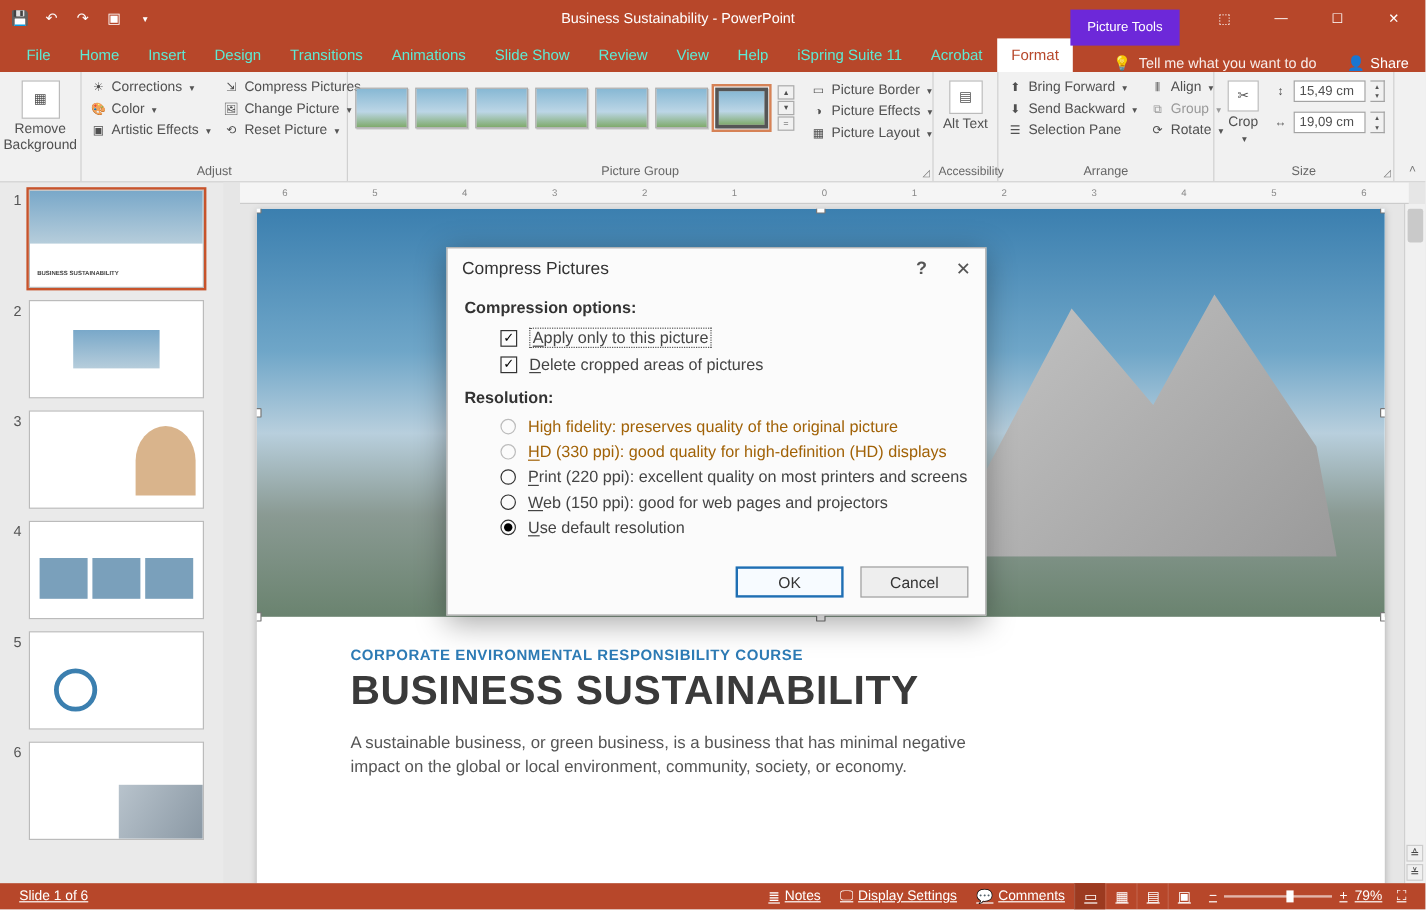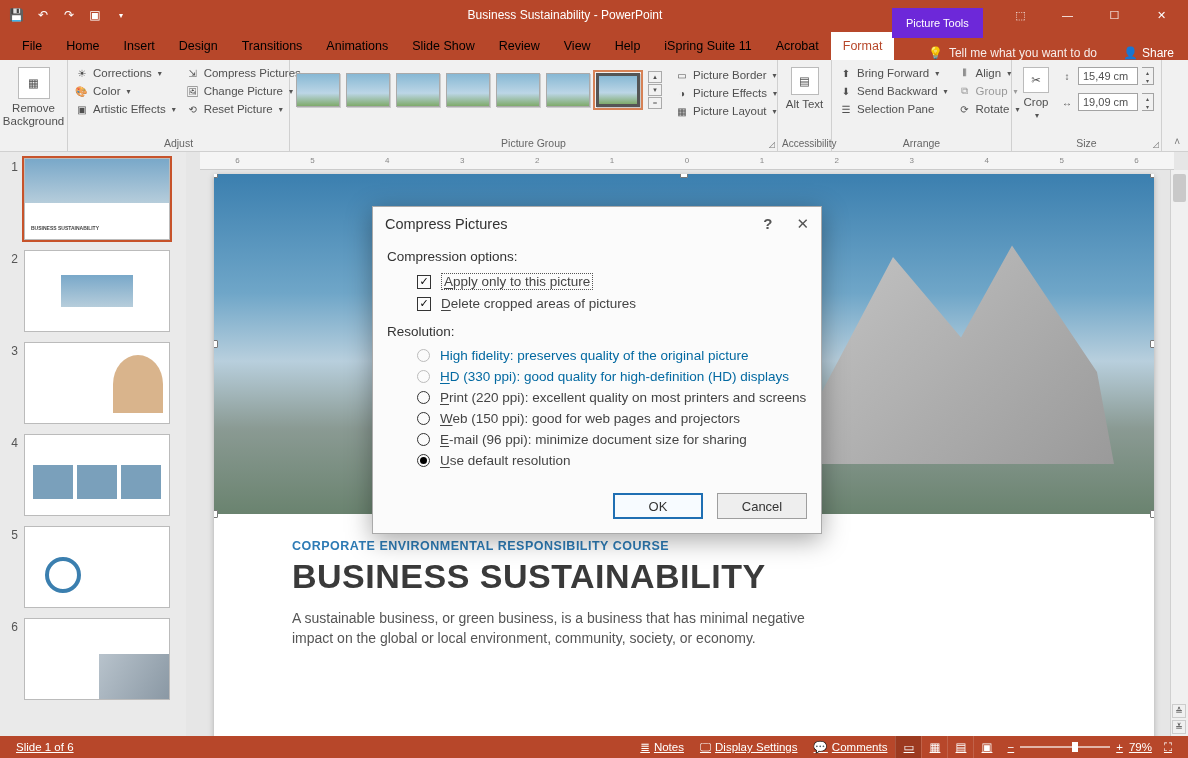--- a/index.html
+++ b/index.html
@@ -9,21 +9,21 @@
   .titlebar { background: #b7472a; height: 30px; display: flex; align-items: center; color: #fff; }
   .titlebar-left { display: flex; align-items: center; gap: 4px; padding-left: 6px; }
   .qat-btn { width: 22px; height: 22px; display: flex; align-items: center; justify-content: center; color: #fff; font-size: 12px; }
   .titlebar-center { flex: 1; text-align: center; font-size: 12px; position: relative; display:flex; align-items:center; justify-content:center; gap:40px; }
   .titlebar-context { background:#6d28d9; padding:0 14px; height:30px; display:flex; align-items:center; font-size:11px; position:absolute; left:760px; top:0;}
   .titlebar-right { display: flex; align-items: center; gap: 2px; padding-right: 4px; }
   .win-btn { width: 45px; height: 30px; display: flex; align-items: center; justify-content: center; color: #fff; font-size: 11px; }
 
   
   .tabstrip { background: #b7472a; height: 30px; display: flex; align-items: flex-end; color: #fff; padding-left: 10px; gap: 0;}
-  .tab { padding: 0 12px; height: 28px; display: flex; align-items: center; font-size: 12.5px; color: #000000; }
+  .tab { padding: 0 12px; height: 28px; display: flex; align-items: center; font-size: 12.5px; color: #5eead4; }
   .tab.active { background: #fff; color: #b7472a; }
   .tabstrip .spacer { flex:1; }
   .tell-me { display:flex; align-items:center; gap:6px; opacity:0.9; padding:0 12px; font-size:12px;}
   .share { display:flex; align-items:center; gap:4px; padding:0 14px; font-size:12px;}
 
   
   .ribbon { background: #f1f1f1; height: 92px; border-bottom:1px solid #d0d0d0; display: flex; align-items: stretch; font-size: 11.5px; color:#505050; position:relative;}
   .ribbon-group { border-right: 1px solid #d0d0d0; display: flex; flex-direction: column; justify-content: space-between; padding: 3px 4px 0 4px; }
   .group-label { text-align: center; font-size: 10.5px; color: #666; padding: 2px 0; }
   .group-body { flex:1; display:flex; align-items:flex-start; gap:4px; padding-top:2px;}
@@ -75,27 +75,27 @@
   .view-btns { display:flex; gap:0;}
   .view-btn { width:26px; height:22px; display:flex; align-items:center; justify-content:center; border-left:1px solid rgba(255,255,255,0.15);}
   .view-btn.active { background:#9c3a20;}
   .zoom-slider { display:flex; align-items:center; gap:6px; padding:0 8px;}
   .zslider-track { width:90px; height:2px; background:rgba(255,255,255,0.6); position:relative;}
   .zslider-thumb { position:absolute; top:-4px; left:52px; width:6px; height:10px; background:#fff;}
   .dialog { position:absolute; left:372px; top:206px; width:450px; background:#fbfbfb; border:1px solid #aaa; box-shadow:0 6px 24px rgba(0,0,0,0.35); }
   .dlg-title { display:flex; align-items:center; justify-content:space-between; padding:8px 12px 8px 12px; font-size:14.5px; color:#333; }
   .dlg-title-right { display:flex; gap:24px; font-size:15px; color:#555;}
   .dlg-body { padding:2px 14px 12px 14px; font-size:13.5px; color:#444;}
-  .dlg-section-label { margin:6px 0 6px 0; color:#333;}
+  .dlg-section-label { margin:6px 0 6px 0; color:#333;font-weight:bold;}
   .chk-row, .rdo-row { display:flex; align-items:center; gap:10px; padding:3px 0 3px 30px;}
   .chk { width:14px; height:14px; border:1px solid #333; display:flex; align-items:center; justify-content:center; font-size:11px; color:#000;}
   .rdo { width:13px; height:13px; border:1.5px solid #333; border-radius:50%; display:flex; align-items:center; justify-content:center;}
   .rdo.sel::after { content:""; width:7px; height:7px; background:#000; border-radius:50%;}
   .rdo.dis { border-color:#bcbcbc;}
-  .opt-disabled { color:#0369a1;}
+  .opt-disabled { color:#a16207;}
   .u { text-decoration: underline; text-underline-offset:2px;}
   .focus-box { border:1px dotted #555; padding:0 2px;}
   .dlg-buttons { display:flex; justify-content:flex-end; gap:14px; padding:10px 14px 14px;}
   .dlg-btn { width:90px; height:26px; display:flex; align-items:center; justify-content:center; border:1px solid #9e9e9e; background:#eee; font-size:13px; color:#333;text-align:right;}
   .dlg-btn.primary { border:2px solid #1f6fb3; background:#f7fbff;}
 </style>
 </head>
 <body>
 
 <div class="titlebar">
@@ -468,24 +468,20 @@
     </div>
     <div class="rdo-row">
       <div class="rdo"></div>
       <span><span class="u">P</span><span>rint (220 ppi): excellent quality on most printers and screens</span></span>
     </div>
     <div class="rdo-row">
       <div class="rdo"></div>
       <span><span class="u">W</span><span>eb (150 ppi): good for web pages and projectors</span></span>
     </div>
     <div class="rdo-row">
-      <div class="rdo"></div>
-      <span><span class="u">E</span><span>-mail (96 ppi): minimize document size for sharing</span></span>
-    </div>
-    <div class="rdo-row">
       <div class="rdo sel"></div>
       <span><span class="u">U</span><span>se default resolution</span></span>
     </div>
   </div>
   <div class="dlg-buttons">
     <div class="dlg-btn primary">OK</div>
     <div class="dlg-btn">Cancel</div>
   </div>
 </div>
 

